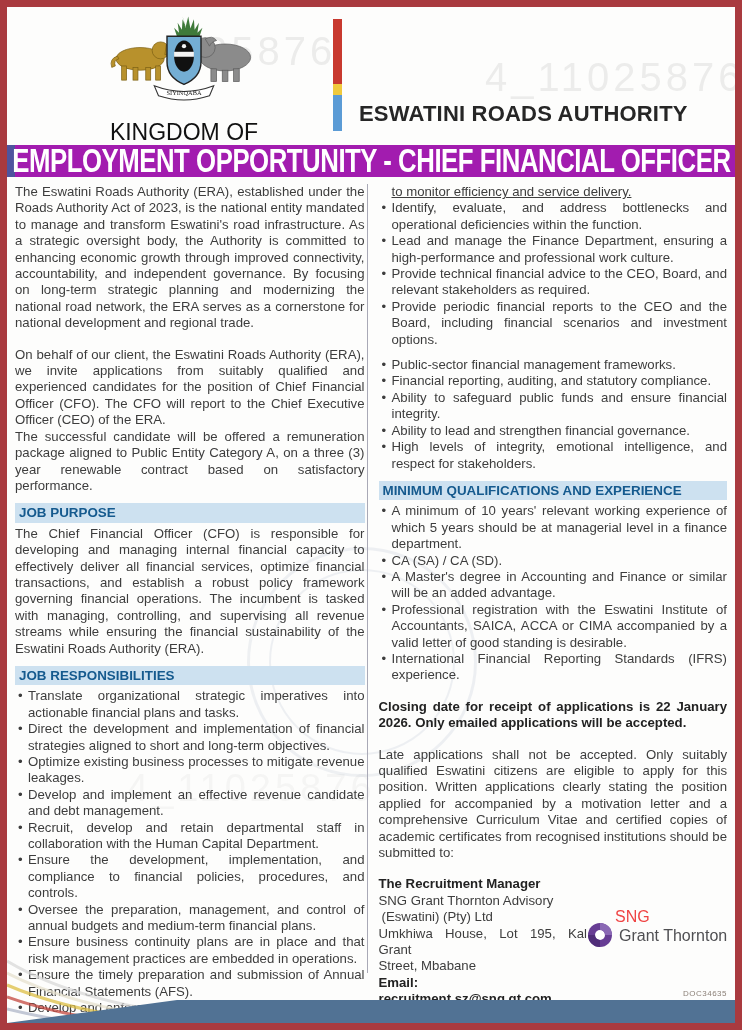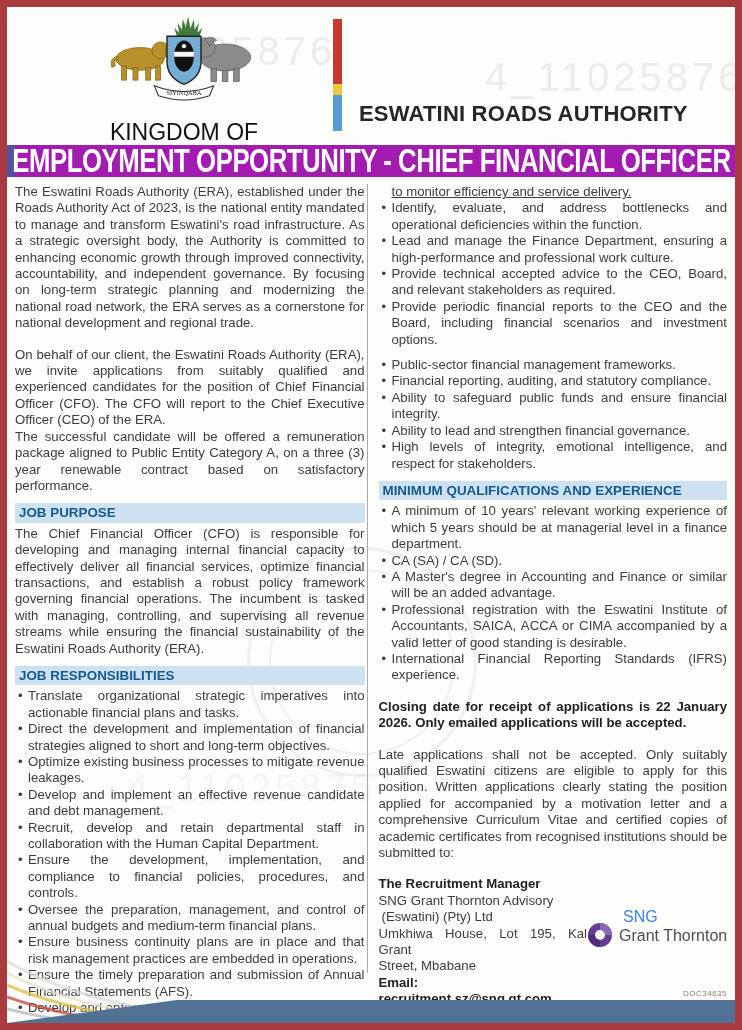--- a/index.html
+++ b/index.html
@@ -51,21 +51,21 @@
   ul.blist li::before{content:"•";position:absolute;left:3px;top:0;color:#3d3d3d;}
   .cont-line{padding-left:13px;text-decoration:underline;}
   .bold-par{font-weight:bold;color:#222;}
   
   .contact{display:flex;margin-top:15px;}
   .address{flex:1;}
   .address .ct{font-weight:bold;color:#222;}
   .address .lbl{font-weight:bold;color:#222;}
   .email-link{font-weight:bold;color:#222;text-decoration:underline;}
   .sng{width:140px;position:relative;padding-top:32px;}
-  .sng .l1{font-size:16px;color:#3b82f6;margin-left:36px;line-height:18px;}
+  .sng .l1{font-size:16px;color:#ef4444;margin-left:28px;line-height:18px;}
   .sng .l2{font-size:16px;color:#4f4f52;line-height:20px;margin-left:32px;white-space:nowrap;}
   .sng svg{position:absolute;left:0;top:46px;}
   
   .footer-bar{position:absolute;left:0;right:0;bottom:0;height:23px;background:#517294;z-index:2;
     clip-path:polygon(0 100%,170px 0,100% 0,100% 100%);}
   .fan{position:absolute;left:0;bottom:0;z-index:1;}
   .doc-code{position:absolute;right:8px;bottom:25px;font-size:8px;color:#8a7f76;z-index:3;letter-spacing:.5px;}
 </style>
 </head>
 <body>
@@ -156,21 +156,21 @@
       </ul>
     </div>
 
     <div class="divider"></div>
 
     <div class="col right">
       <div class="cont-line">to monitor efficiency and service delivery.</div>
       <ul class="blist">
         <li>Identify, evaluate, and address bottlenecks and operational deficiencies within the function.</li>
         <li>Lead and manage the Finance Department, ensuring a high-performance and professional work culture.</li>
-        <li>Provide technical accepted advice to the CEO, Board, and relevant stakeholders as required.</li>
+        <li>Provide technical financial advice to the CEO, Board, and relevant stakeholders as required.</li>
         <li>Provide periodic financial reports to the CEO and the Board, including financial scenarios and investment options.</li>
       </ul>
       <div class="gap-s"></div>
       <ul class="blist">
         <li>Public-sector financial management frameworks.</li>
         <li>Financial reporting, auditing, and statutory compliance.</li>
         <li>Ability to safeguard public funds and ensure financial integrity.</li>
         <li>Ability to lead and strengthen financial governance.</li>
         <li>High levels of integrity, emotional intelligence, and respect for stakeholders.</li>
       </ul>

